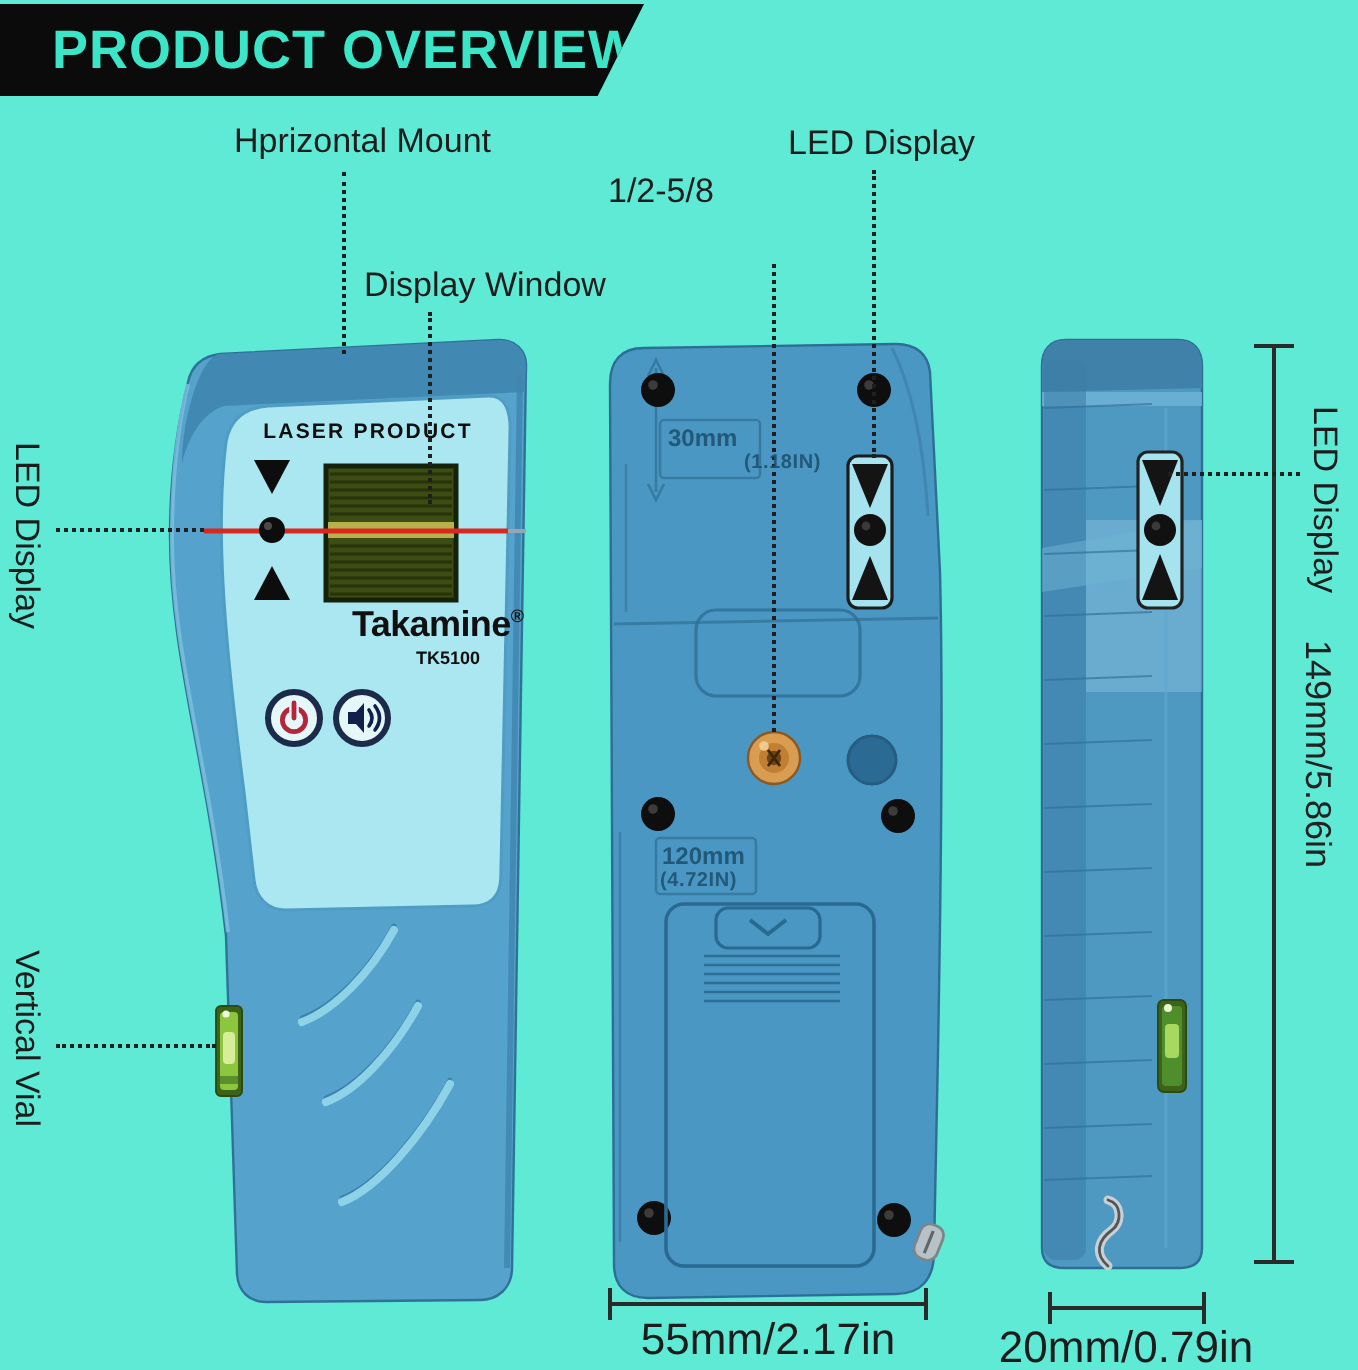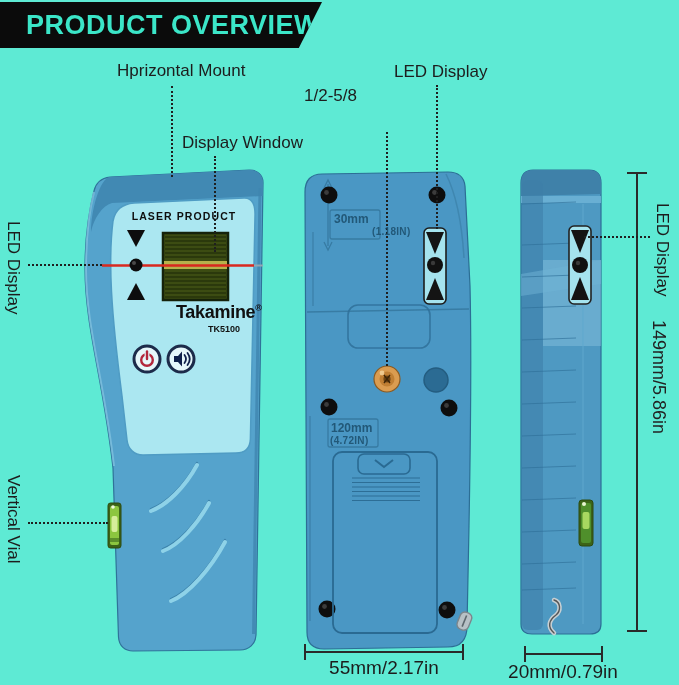--- a/index.html
+++ b/index.html
@@ -26,21 +26,21 @@
     font-size:17px;color:#1d1d1d;white-space:nowrap;z-index:7;
   }
   .vlbl.dim{font-size:18px;color:#222;}
   
   .leader-v{border-left:2px dotted #1f1f1f;width:0;z-index:6;}
   .leader-h{border-top:2px dotted #1f1f1f;height:0;z-index:6;}
   .dline-h{height:0;border-top:2px solid #2a2a2a;z-index:5;}
   .dline-v{width:0;border-left:2px solid #2a2a2a;z-index:5;}
   .dcap-v{width:0;height:16px;border-left:2px solid #2a2a2a;z-index:5;}
   .dcap-h{width:20px;height:0;border-top:2px solid #2a2a2a;z-index:5;}
-  .dtext{font-size:19px;color:#1c1c1c;text-align:center;z-index:7;white-space:nowrap;}
+  .dtext{font-size:22px;color:#1c1c1c;text-align:center;z-index:7;white-space:nowrap;}
   
   .dev-txt{z-index:6;white-space:nowrap;}
   .t-laser{left:129px;top:210px;width:110px;text-align:center;
     font-size:10.5px;font-weight:800;letter-spacing:1.1px;color:#0e0e0e;}
   .t-brand{left:156px;top:302px;font-size:18px;font-weight:700;color:#101010;letter-spacing:-.3px;margin-left:20px;}
   .t-brand sup{font-size:9px;}
   .t-model{left:157px;top:324px;width:83px;text-align:right;font-size:9px;font-weight:700;color:#101010;}
   .emboss{font-weight:700;color:rgba(30,82,113,.92);}
   .e-lg{font-size:12px;}
   .e-sm{font-size:10px;letter-spacing:.3px;}

